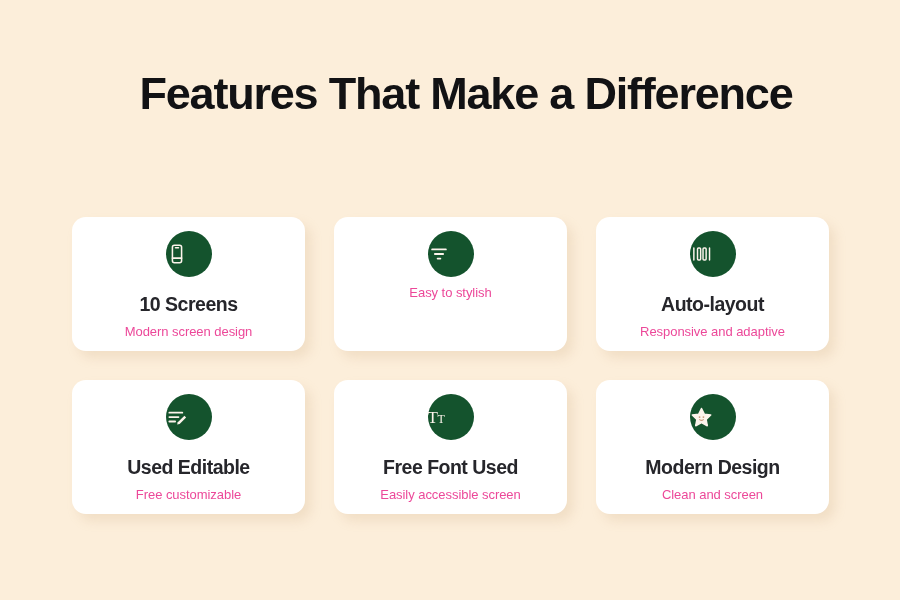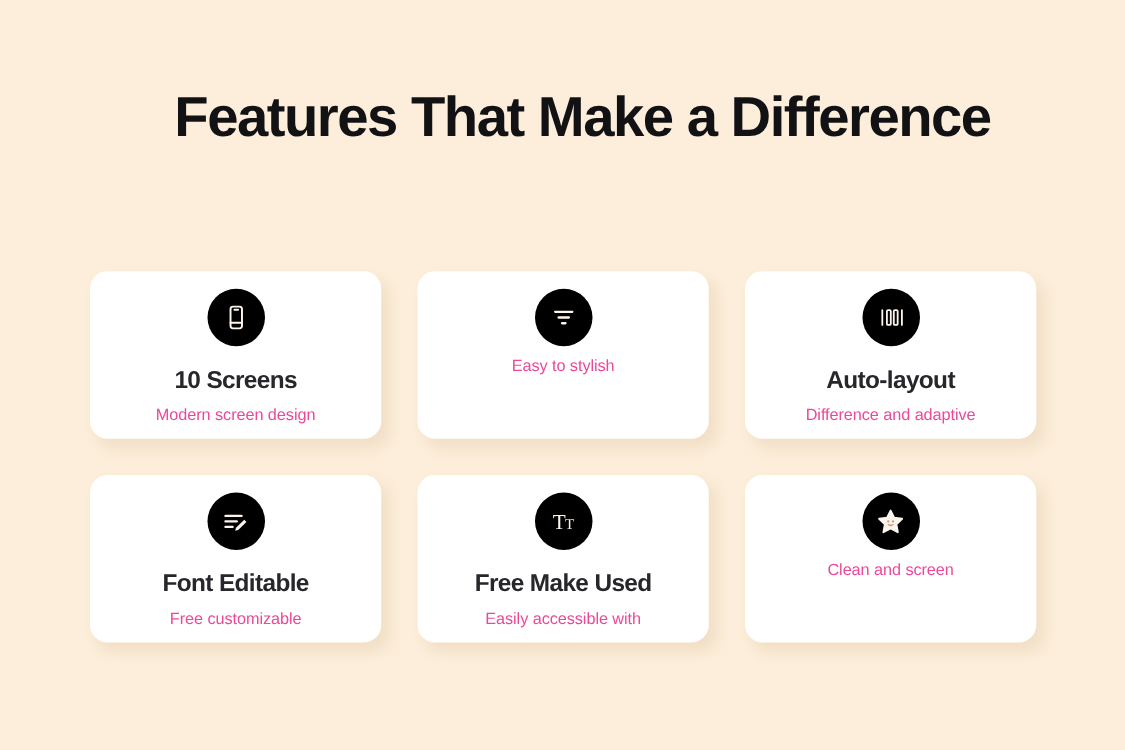--- a/index.html
+++ b/index.html
@@ -73,24 +73,24 @@
     display: flex;
     flex-direction: column;
     align-items: center;
     padding-top: 14px;
   }
 
   .icon-circle {
     width: 46px;
     height: 46px;
     border-radius: 50%;
-    background: #000000;
+    background: #14532d;
     display: flex;
     align-items: center;
-    justify-content: center;
+    justify-content: flex-start;
     flex: 0 0 auto;
   }
 
   .icon-circle svg { display: block; }
 
   .icon-text {
     color: #fdf4ec;
     font-size: 17px;
     font-weight: 400;
     line-height: 1;
@@ -161,54 +161,55 @@
         <span>
           <svg width="22" height="22" viewBox="0 0 24 24" fill="none" stroke="#fdf4ec" stroke-width="1.6" stroke-linecap="round" stroke-linejoin="round">
             <line x1="4.2" y1="5.5" x2="4.2" y2="18.5"></line>
             <rect x="8.2" y="5.5" width="3.4" height="13" rx="1.1"></rect>
             <rect x="14.2" y="5.5" width="3.4" height="13" rx="1.1"></rect>
             <line x1="21.3" y1="5.5" x2="21.3" y2="18.5"></line>
           </svg>
         </span>
       </div>
       <div class="card-title">Auto-layout</div>
-      <div class="card-sub">Difference and adaptive</div>
+      <div class="card-sub">Responsive and adaptive</div>
     </div>
 
     <div class="card">
       <div class="icon-circle">
         <span>
           <svg width="23" height="23" viewBox="0 0 24 24" fill="none" stroke="#fdf4ec" stroke-width="1.9" stroke-linecap="round" stroke-linejoin="round">
             <line x1="3.5" y1="7" x2="17" y2="7"></line>
             <line x1="3.5" y1="11.6" x2="13" y2="11.6"></line>
             <line x1="3.5" y1="16.2" x2="9.5" y2="16.2"></line>
             <path d="M19.2 10.2 L21 12 L14.2 18.8 L11.6 19.4 L12.3 16.9 Z" fill="#fdf4ec" stroke="none"></path>
           </svg>
         </span>
       </div>
-      <div class="card-title">Font Editable</div>
+      <div class="card-title">Used Editable</div>
       <div class="card-sub">Free customizable</div>
     </div>
 
     <div class="card">
       <div class="icon-circle">
         <span class="icon-text">T<span class="small">T</span></span>
       </div>
-      <div class="card-title">Free Make Used</div>
-      <div class="card-sub">Easily accessible with</div>
+      <div class="card-title">Free Font Used</div>
+      <div class="card-sub">Easily accessible screen</div>
     </div>
 
     <div class="card">
       <div class="icon-circle">
         <span>
           <svg width="23" height="23" viewBox="0 0 24 24">
             <path d="M12 2.6 L15 8.6 L21.6 9.4 L16.8 14 L18 20.6 L12 17.4 L6 20.6 L7.2 14 L2.4 9.4 L9 8.6 Z" fill="#fdf4ec" stroke="#fdf4ec" stroke-width="1.6" stroke-linejoin="round"></path>
             <circle cx="10" cy="11.6" r="0.95" fill="#c99b7d"></circle>
             <circle cx="14" cy="11.6" r="0.95" fill="#c99b7d"></circle>
             <path d="M10.1 14.2 Q12 15.9 13.9 14.2" fill="none" stroke="#c99b7d" stroke-width="1.15" stroke-linecap="round"></path>
           </svg>
         </span>
       </div>
+      <div class="card-title">Modern Design</div>
       <div class="card-sub">Clean and screen</div>
     </div>
 
   </div>
 </div>
 
 </body></html>

